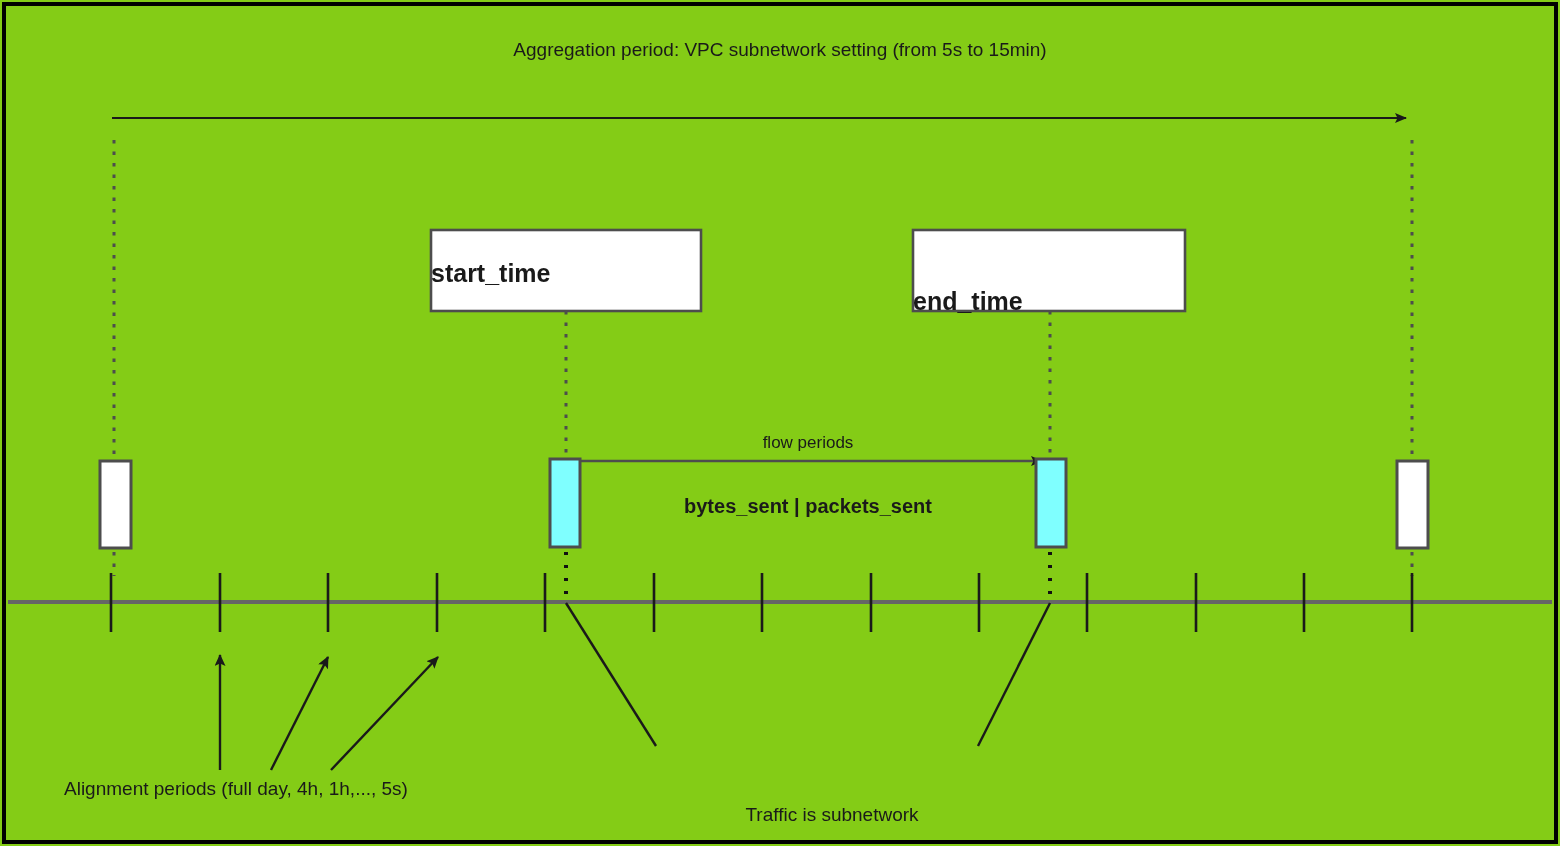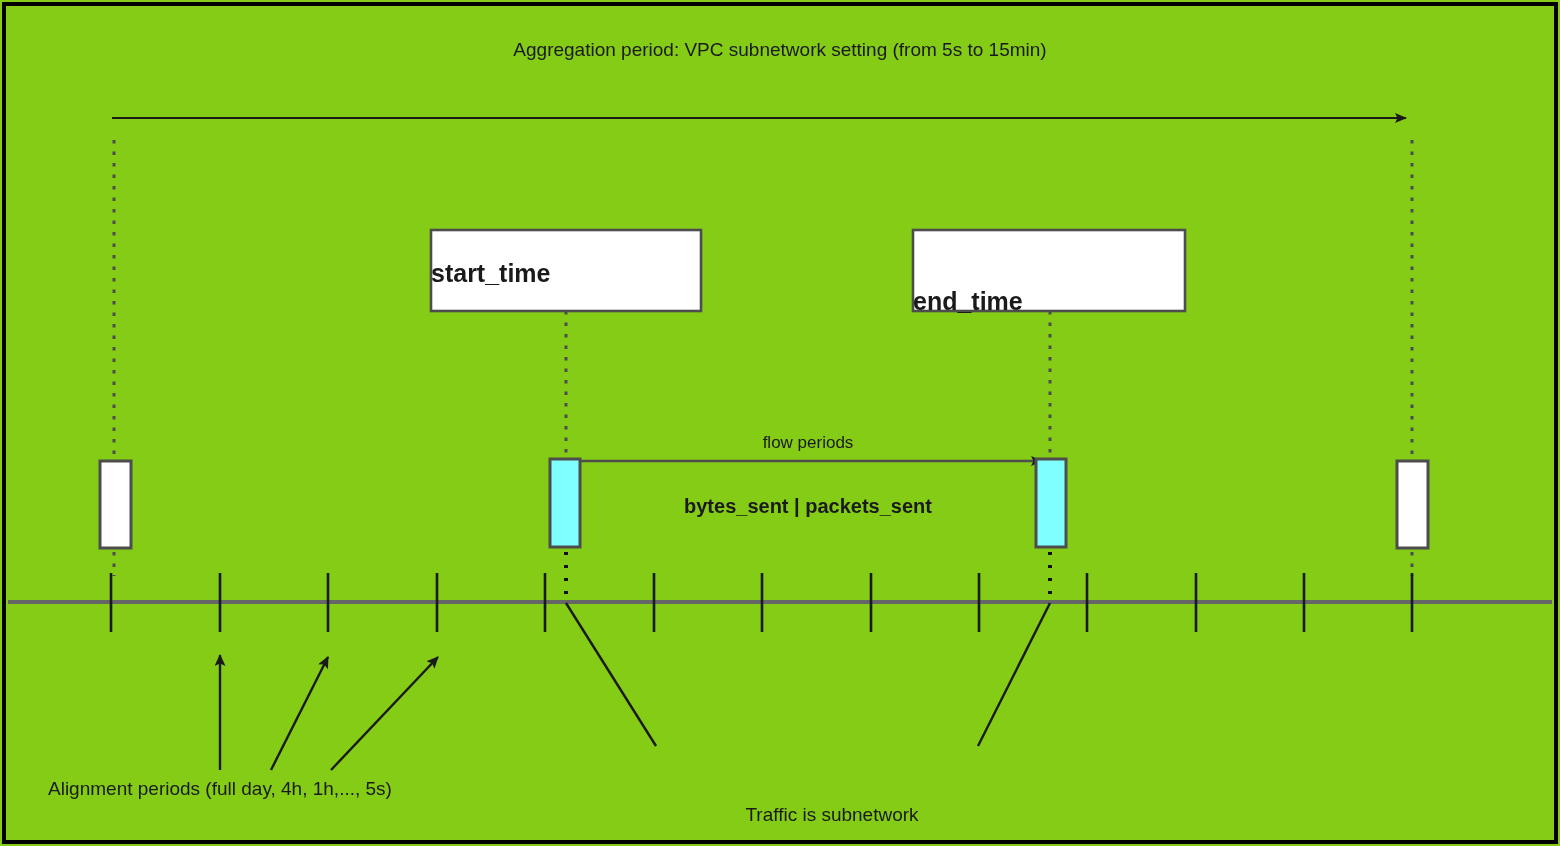--- a/index.html
+++ b/index.html
@@ -144,21 +144,21 @@
   <div class="txt title-text">Aggregation period: VPC subnetwork setting (from 5s to 15min)</div>
 
   <div class="txt box-label" style="left:431px; top:258px; width:270px;">start_time</div>
 
   <div class="txt box-label" style="left:913px; top:258px; width:312px;margin-top:28px;">end_time</div>
 
   <div class="txt flow-label" style="left:608px; top:432px; width:400px;">flow periods</div>
 
   <div class="txt metrics-label" style="left:580px; top:494px; width:456px;">bytes_sent | packets_sent</div>
 
-  <div class="txt note-left" style="left:48px; top:777px;">Alignment periods (full day, 4h, 1h,..., 5s)</div>
+  <div class="txt note-left" style="left:64px; top:777px;">Alignment periods (full day, 4h, 1h,..., 5s)</div>
 
   <div class="txt note-center" style="left:672px; top:746px; width:320px;">
     <div>Traffic is subnetwork</div>
     
     
   </div>
 
 </div>
 
 </body></html>

